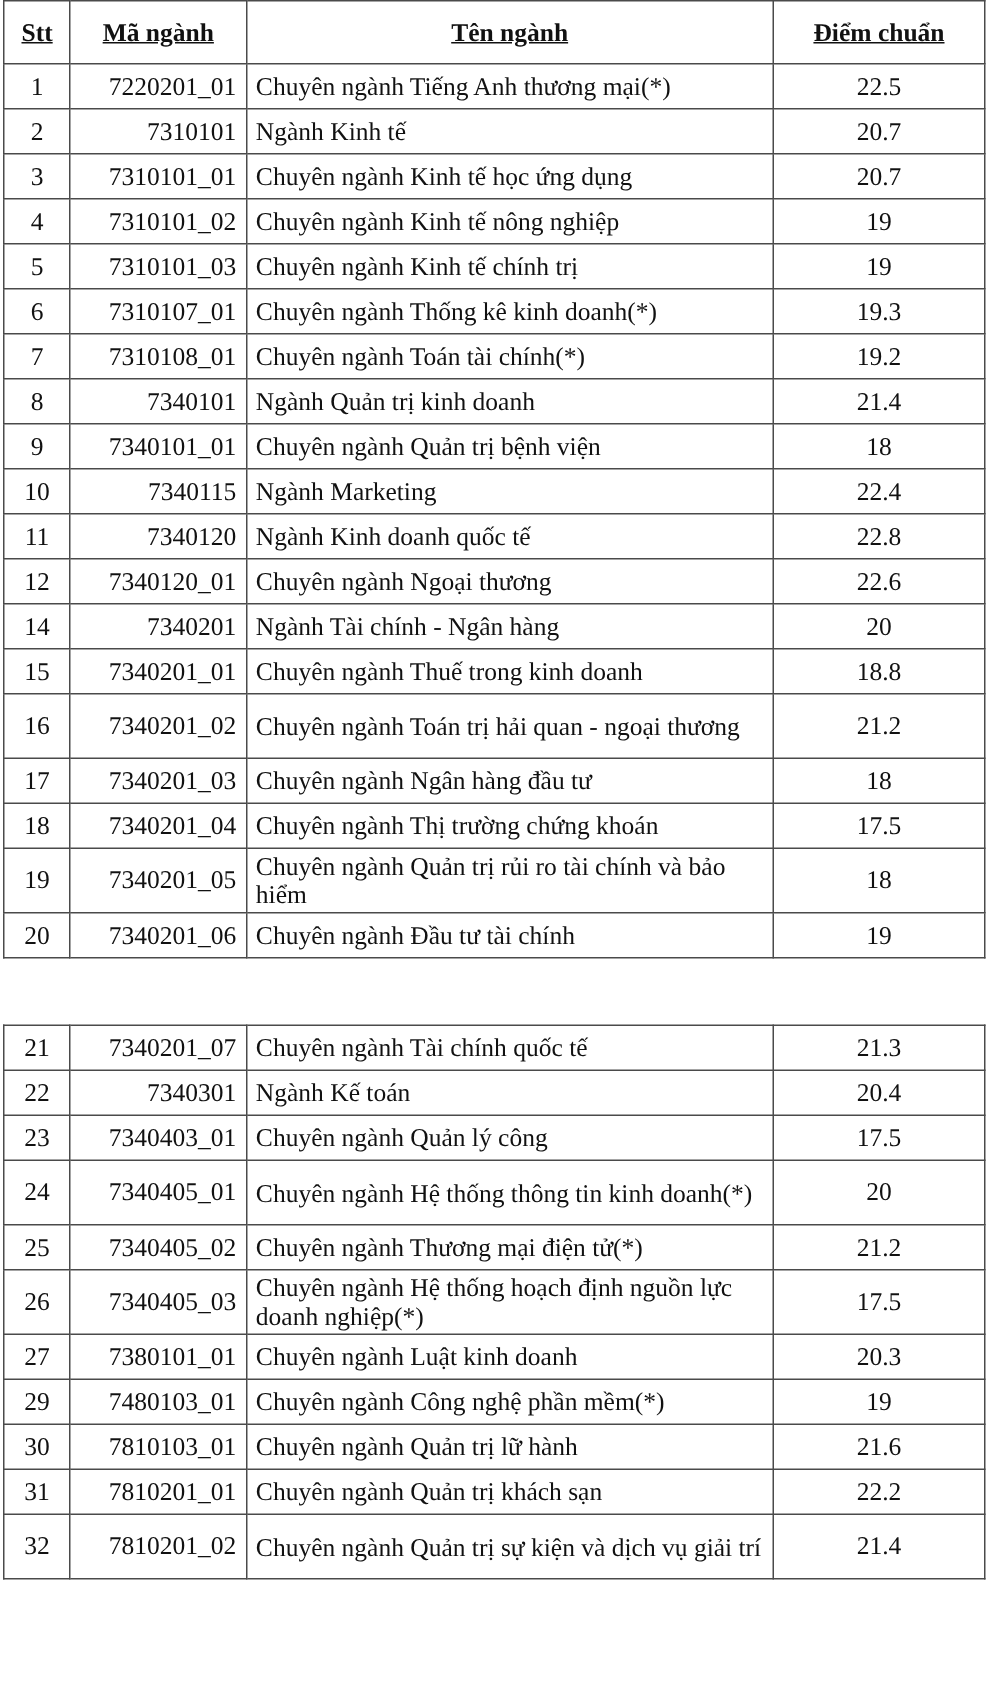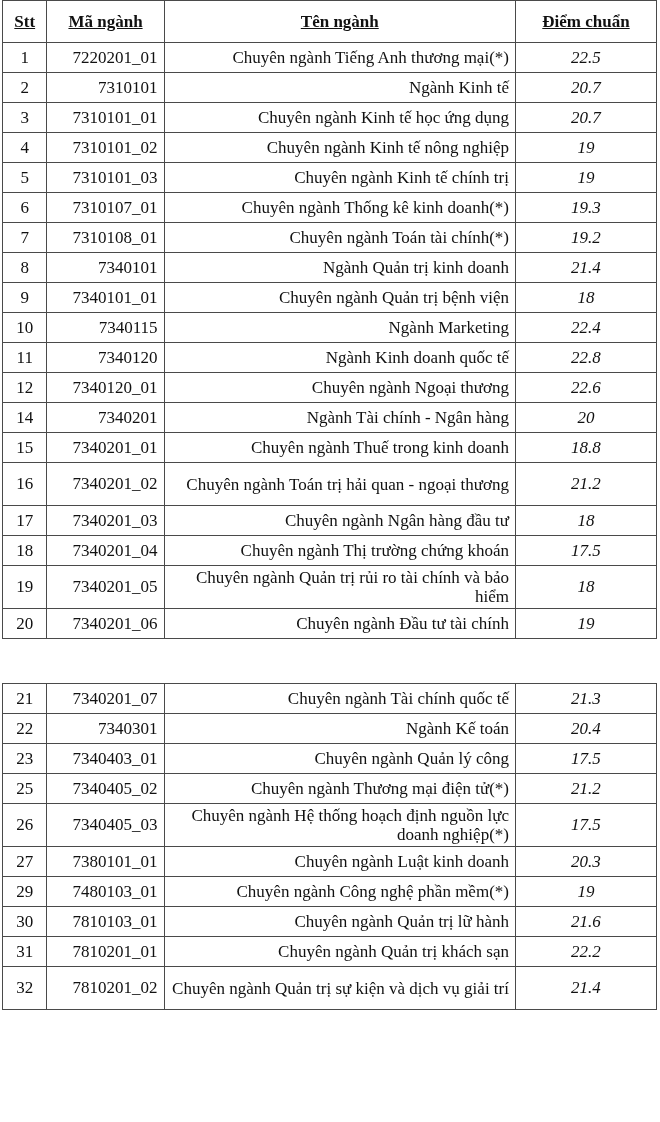--- a/index.html
+++ b/index.html
@@ -31,24 +31,24 @@
   }
   .tbl th {
     font-weight: bold;
     text-align: center;
     height: 41px;
     font-size: 17px;
     text-decoration: underline;
   }
   .c-stt { width: 41px; text-align: center; }
   .c-code { width: 108px; text-align: right; }
-  .c-name { width: 324px; text-align: right; }
+  .c-name { width: 324px; text-align: left; }
   .c-score { width: 130px; text-align: center; }
   .tbl td.c-stt { text-align: center; padding: 0; }
-  .tbl td.c-score { text-align: center; font-style: italic; }
+  .tbl td.c-score { text-align: center; }
   tr.single td { height: 29px; }
   tr.double td { height: 42px; }
   tr.double td.c-name { line-height: 19px; }
   #tbl-a { top: 0px; }
   #tbl-b { top: 683px; border-top: none; }
   #tbl-b tr:first-child td { border-top: 1px solid #4a4a4a; }
   .footnote {
     position: absolute;
     left: 40px;
     top: 1146px;
@@ -212,20 +212,26 @@
         <td class="c-code">7340301</td>
         <td class="c-name">Ngành Kế toán</td>
         <td class="c-score">20.4</td>
       </tr>
       <tr class="single">
         <td class="c-stt">23</td>
         <td class="c-code">7340403_01</td>
         <td class="c-name">Chuyên ngành Quản lý công</td>
         <td class="c-score">17.5</td>
       </tr>
+      <tr class="double">
+        <td class="c-stt">24</td>
+        <td class="c-code">7340405_01</td>
+        <td class="c-name">Chuyên ngành Hệ thống thông tin kinh doanh(*)</td>
+        <td class="c-score">20</td>
+      </tr>
       <tr class="single">
         <td class="c-stt">25</td>
         <td class="c-code">7340405_02</td>
         <td class="c-name">Chuyên ngành Thương mại điện tử(*)</td>
         <td class="c-score">21.2</td>
       </tr>
       <tr class="double">
         <td class="c-stt">26</td>
         <td class="c-code">7340405_03</td>
         <td class="c-name">Chuyên ngành Hệ thống hoạch định nguồn lực doanh nghiệp(*)</td>

